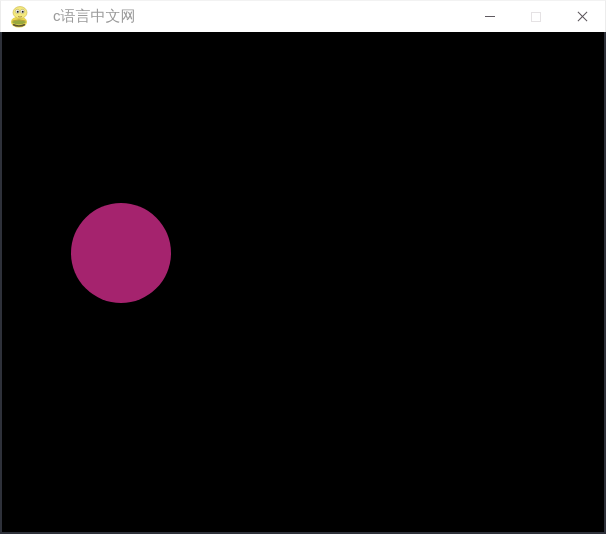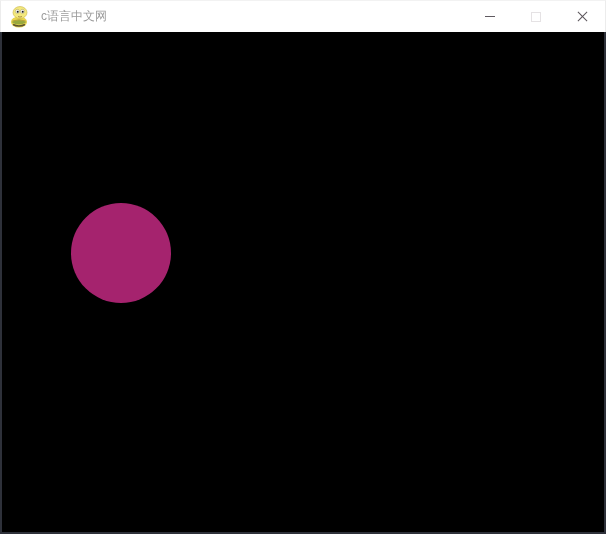--- a/index.html
+++ b/index.html
@@ -29,22 +29,22 @@
   .titlebar .app-icon {
     width: 20px;
     height: 22px;
     margin-left: 8px;
     flex: 0 0 auto;
     display: flex;
     align-items: center;
     justify-content: center;
   }
   .titlebar .title-text {
-    margin-left: 12px;
-    font-size: 12px;
+    margin-left: 24px;
+    font-size: 15px;
     color: #9b9b9b;
     white-space: nowrap;
     overflow: hidden;
     flex: 1 1 auto;
   }
   .caption-buttons {
     display: flex;
     height: 32px;
     flex: 0 0 auto;
   }

